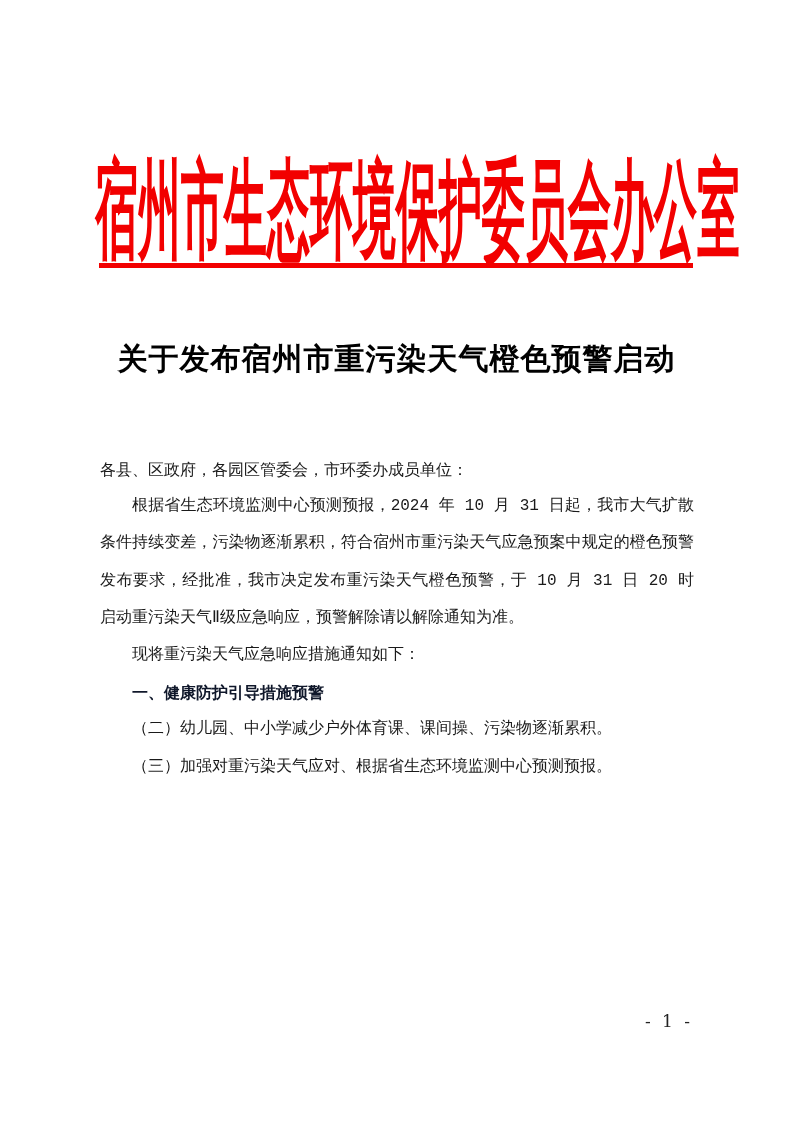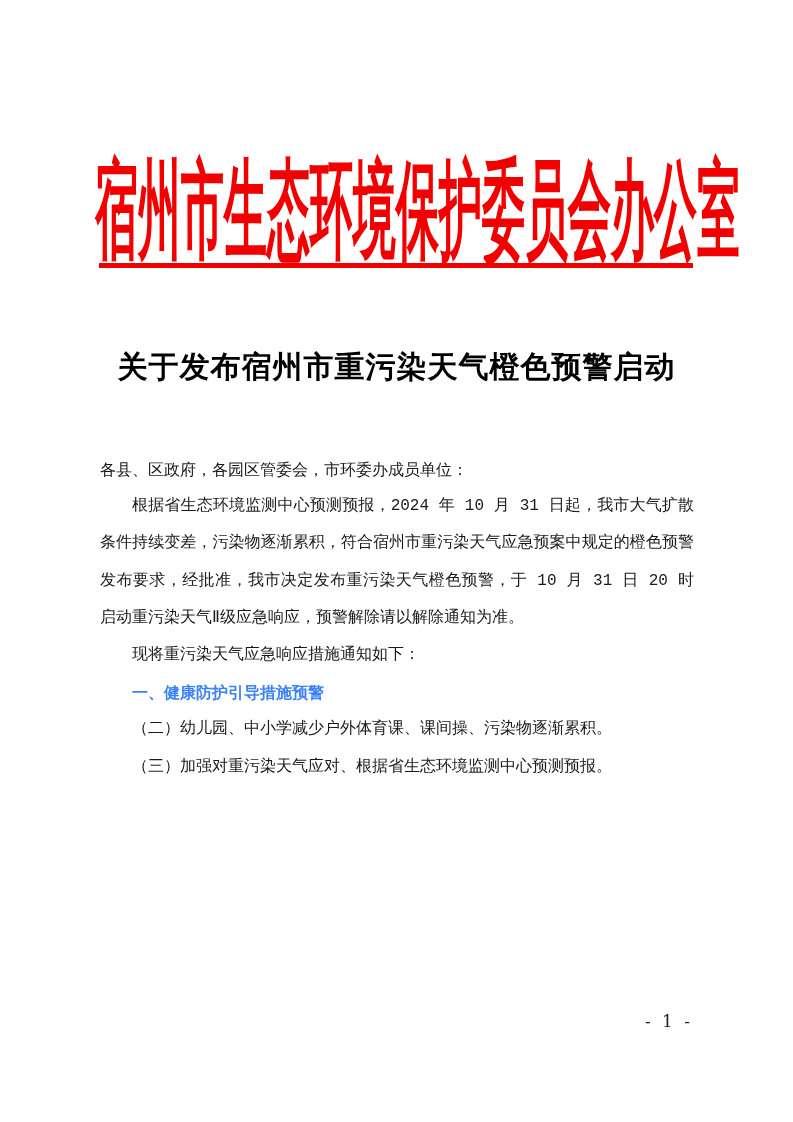--- a/index.html
+++ b/index.html
@@ -49,21 +49,21 @@
     top: 263px;
     left: 99px;
     width: 594px;
     height: 5px;
     background: #f20000;
   }
 
   
   .doc-title {
     position: absolute;
-    top: 344px;
+    top: 336px;
     left: 0;
     width: 793px;
     margin: 0;
     text-align: center;
     font-family: "DejaVu Serif", "Liberation Serif", serif;
     font-weight: bold;
     font-size: 30px;
     line-height: 46px;
     color: #000000;
     letter-spacing: 1px;
@@ -86,21 +86,21 @@
     padding: 0;
   }
   .para-indent {
     text-indent: 2em;
     font-family: Liberation Mono, monospace;
   }
   .section-heading {
     text-indent: 2em;
     font-family: "DejaVu Sans", "Liberation Sans", sans-serif;
     font-weight: bold;
-    color: #3b82f6;
+    color: #0f172a;
   }
 
   
   .page-footer {
     position: absolute;
     top: 1011px;
     right: 100px;
     font-size: 17px;
     letter-spacing: 3px;
     color: #222222;

